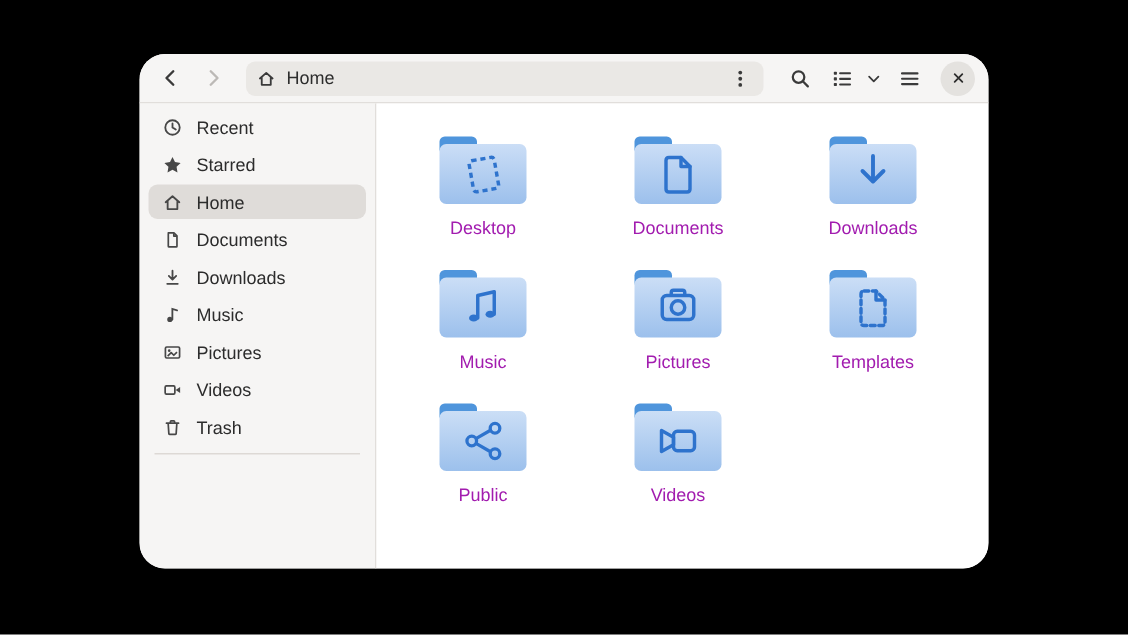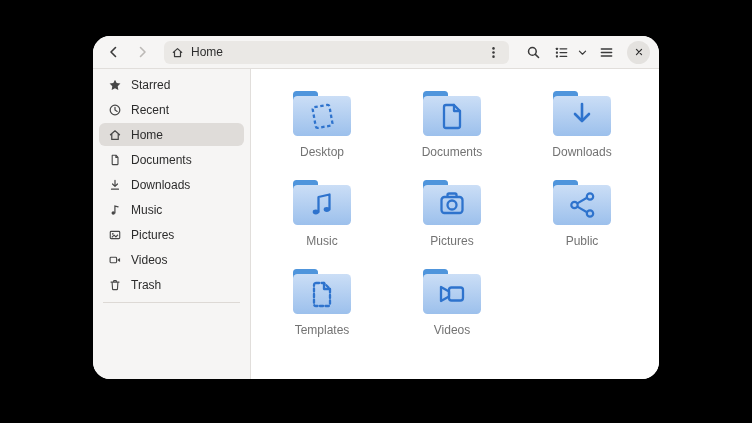--- a/index.html
+++ b/index.html
@@ -47,21 +47,21 @@
   .side-item .sico{display:flex;align-items:center;justify-content:center;width:15px;flex:0 0 15px;}
   .side-sep{height:1px;background:#ddd9d5;margin:5px 10px;flex:0 0 1px;}
   .main{
     flex:1 1 auto;background:#ffffff;padding:18px 0 0 6px;box-sizing:border-box;
     display:flex;flex-wrap:wrap;align-content:flex-start;
   }
   .grid-item{
     width:130px;height:89px;display:flex;flex-direction:column;align-items:center;
     flex:0 0 auto;
   }
-  .grid-item .glabel{margin-top:6px;font-size:12px;color:#737373;text-align:right;}
+  .grid-item .glabel{margin-top:6px;font-size:12px;color:#a21caf;text-align:right;}
   svg{display:block;}
 </style>
 </head>
 <body>
 
 <div class="window">
 
   <div class="headerbar">
     <button class="icon-btn">
       <span>
@@ -155,34 +155,34 @@
     </button>
   </div>
 
   <div class="content">
 
     <div class="sidebar">
 
       <div class="side-item">
         <span class="sico">
           <svg width="14" height="14" viewBox="0 0 16 16">
-              <path d="M8 1.9l1.9 3.9 4.3.6-3.1 3 .7 4.3L8 11.7l-3.8 2 .7-4.3-3.1-3 4.3-.6z" fill="#474747"></path>
-            </svg>
-        </span>
-        <span>Starred</span>
-      </div>
-
-      <div class="side-item">
-        <span class="sico">
-          <svg width="14" height="14" viewBox="0 0 16 16">
               <circle cx="8" cy="8" r="5.5" fill="none" stroke="#474747" stroke-width="1.4"></circle>
               <path d="M8 4.9V8l2.5 1.6" fill="none" stroke="#474747" stroke-width="1.4" stroke-linecap="round"></path>
             </svg>
         </span>
         <span>Recent</span>
+      </div>
+
+      <div class="side-item">
+        <span class="sico">
+          <svg width="14" height="14" viewBox="0 0 16 16">
+              <path d="M8 1.9l1.9 3.9 4.3.6-3.1 3 .7 4.3L8 11.7l-3.8 2 .7-4.3-3.1-3 4.3-.6z" fill="#474747"></path>
+            </svg>
+        </span>
+        <span>Starred</span>
       </div>
 
       <div class="side-item selected">
         <span class="sico">
           <svg width="14" height="14" viewBox="0 0 16 16">
               <path d="M2.8 7.8 8 3.2l5.2 4.6M4.3 6.8V13h7.4V6.8" fill="none" stroke="#474747" stroke-width="1.4" stroke-linecap="round" stroke-linejoin="round"></path>
             </svg>
         </span>
         <span>Home</span>
       </div>
@@ -346,20 +346,40 @@
           <rect x="3" y="4" width="25" height="12" rx="3.5" fill="#4f95dc"></rect>
           <rect x="3" y="9" width="58" height="40" rx="4.5" fill="url(#fg4)"></rect>
           <g fill="none" stroke="#2e73cd" stroke-width="2.3" stroke-linejoin="round">
             <rect x="21.5" y="21" width="21" height="16" rx="3"></rect>
             <circle cx="32" cy="29" r="4.5"></circle>
             <path d="M27.5 21v-2q0-1.5 1.5-1.5h6q1.5 0 1.5 1.5v2"></path>
           </g>
         </svg>
         </span>
         <span class="glabel">Pictures</span>
+      </div>
+
+      <div class="grid-item">
+        <span>
+        <svg width="64" height="52" viewBox="0 0 64 52">
+          <defs>
+                <linearGradient id="fg6" x1="0" y1="0" x2="0" y2="1">
+                  <stop offset="0" stop-color="#cbdef6"></stop>
+                  <stop offset="1" stop-color="#9cc0ec"></stop>
+                </linearGradient>
+              </defs>
+          <rect x="3" y="4" width="25" height="12" rx="3.5" fill="#4f95dc"></rect>
+          <rect x="3" y="9" width="58" height="40" rx="4.5" fill="url(#fg6)"></rect>
+          <g fill="none" stroke="#2e73cd" stroke-width="2.3" stroke-linejoin="round" stroke-linecap="round">
+            <path d="M26 18h8l6 6v15q0 2-2 2H26q-2 0-2-2V20q0-2 2-2z" stroke-dasharray="3.2 2.4"></path>
+            <path d="M34 18v6h6"></path>
+          </g>
+        </svg>
+        </span>
+        <span class="glabel">Templates</span>
       </div>
 
       <div class="grid-item">
         <span>
         <svg width="64" height="52" viewBox="0 0 64 52">
           <defs>
                 <linearGradient id="fg5" x1="0" y1="0" x2="0" y2="1">
                   <stop offset="0" stop-color="#cbdef6"></stop>
                   <stop offset="1" stop-color="#9cc0ec"></stop>
                 </linearGradient>
@@ -374,40 +394,20 @@
           </g>
         </svg>
         </span>
         <span class="glabel">Public</span>
       </div>
 
       <div class="grid-item">
         <span>
         <svg width="64" height="52" viewBox="0 0 64 52">
           <defs>
-                <linearGradient id="fg6" x1="0" y1="0" x2="0" y2="1">
-                  <stop offset="0" stop-color="#cbdef6"></stop>
-                  <stop offset="1" stop-color="#9cc0ec"></stop>
-                </linearGradient>
-              </defs>
-          <rect x="3" y="4" width="25" height="12" rx="3.5" fill="#4f95dc"></rect>
-          <rect x="3" y="9" width="58" height="40" rx="4.5" fill="url(#fg6)"></rect>
-          <g fill="none" stroke="#2e73cd" stroke-width="2.3" stroke-linejoin="round" stroke-linecap="round">
-            <path d="M26 18h8l6 6v15q0 2-2 2H26q-2 0-2-2V20q0-2 2-2z" stroke-dasharray="3.2 2.4"></path>
-            <path d="M34 18v6h6"></path>
-          </g>
-        </svg>
-        </span>
-        <span class="glabel">Templates</span>
-      </div>
-
-      <div class="grid-item">
-        <span>
-        <svg width="64" height="52" viewBox="0 0 64 52">
-          <defs>
                 <linearGradient id="fg7" x1="0" y1="0" x2="0" y2="1">
                   <stop offset="0" stop-color="#cbdef6"></stop>
                   <stop offset="1" stop-color="#9cc0ec"></stop>
                 </linearGradient>
               </defs>
           <rect x="3" y="4" width="25" height="12" rx="3.5" fill="#4f95dc"></rect>
           <rect x="3" y="9" width="58" height="40" rx="4.5" fill="url(#fg7)"></rect>
           <g fill="none" stroke="#2e73cd" stroke-width="2.3" stroke-linejoin="round">
             <rect x="29" y="22.5" width="14" height="13" rx="2.5"></rect>
             <path d="M29 26.5l-8-4.5v14l8-4.5z"></path>

